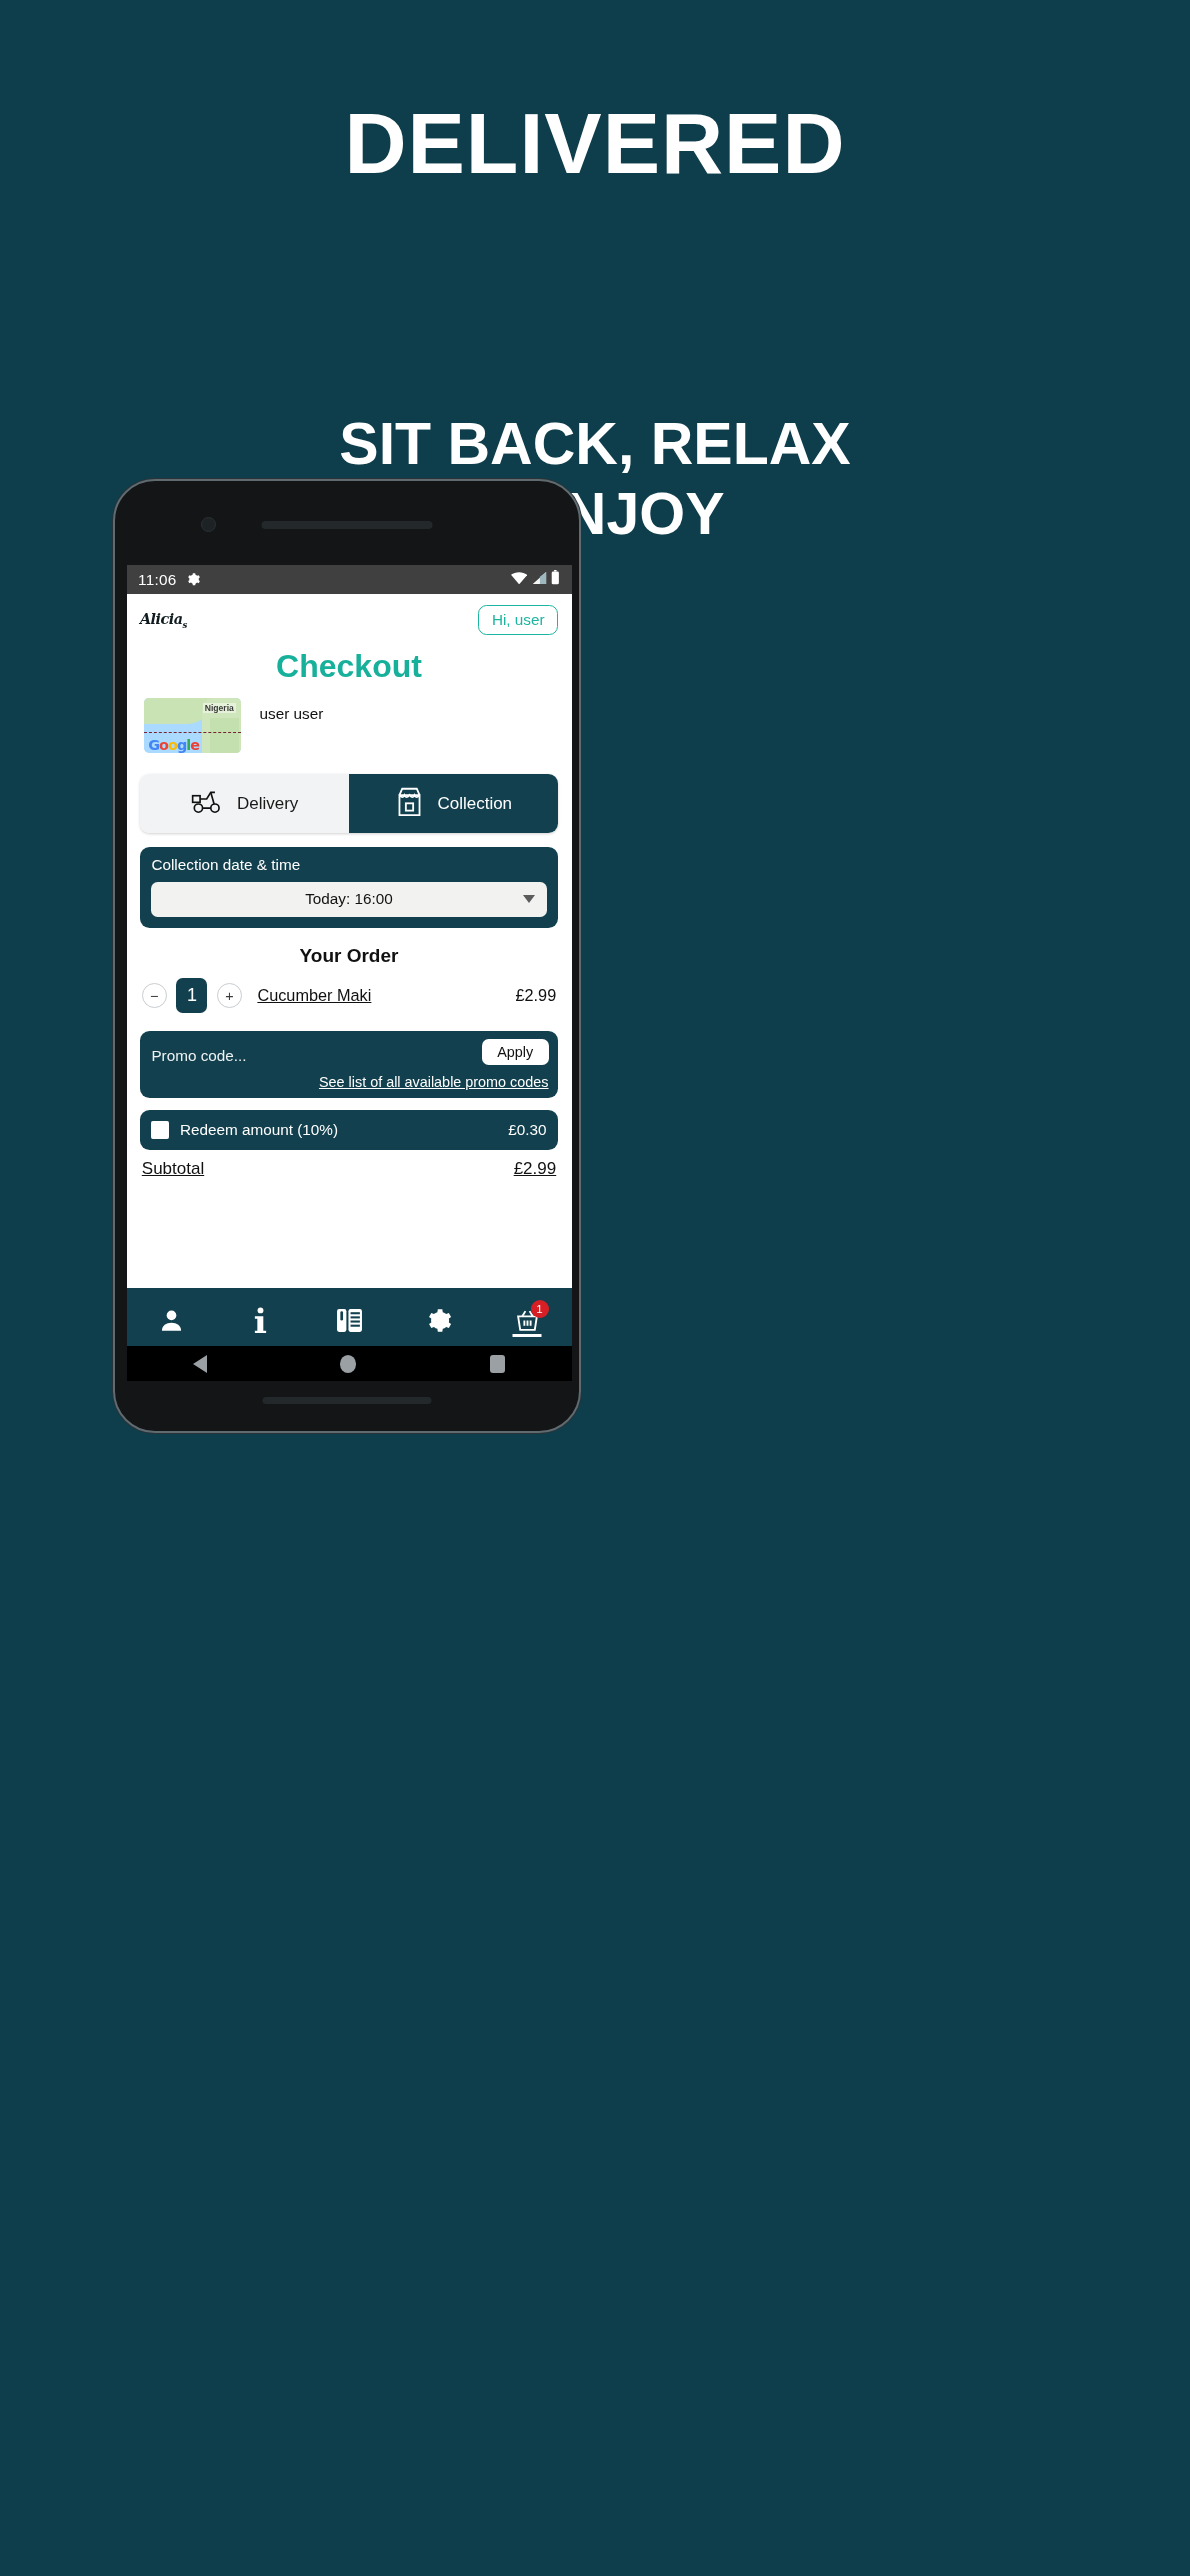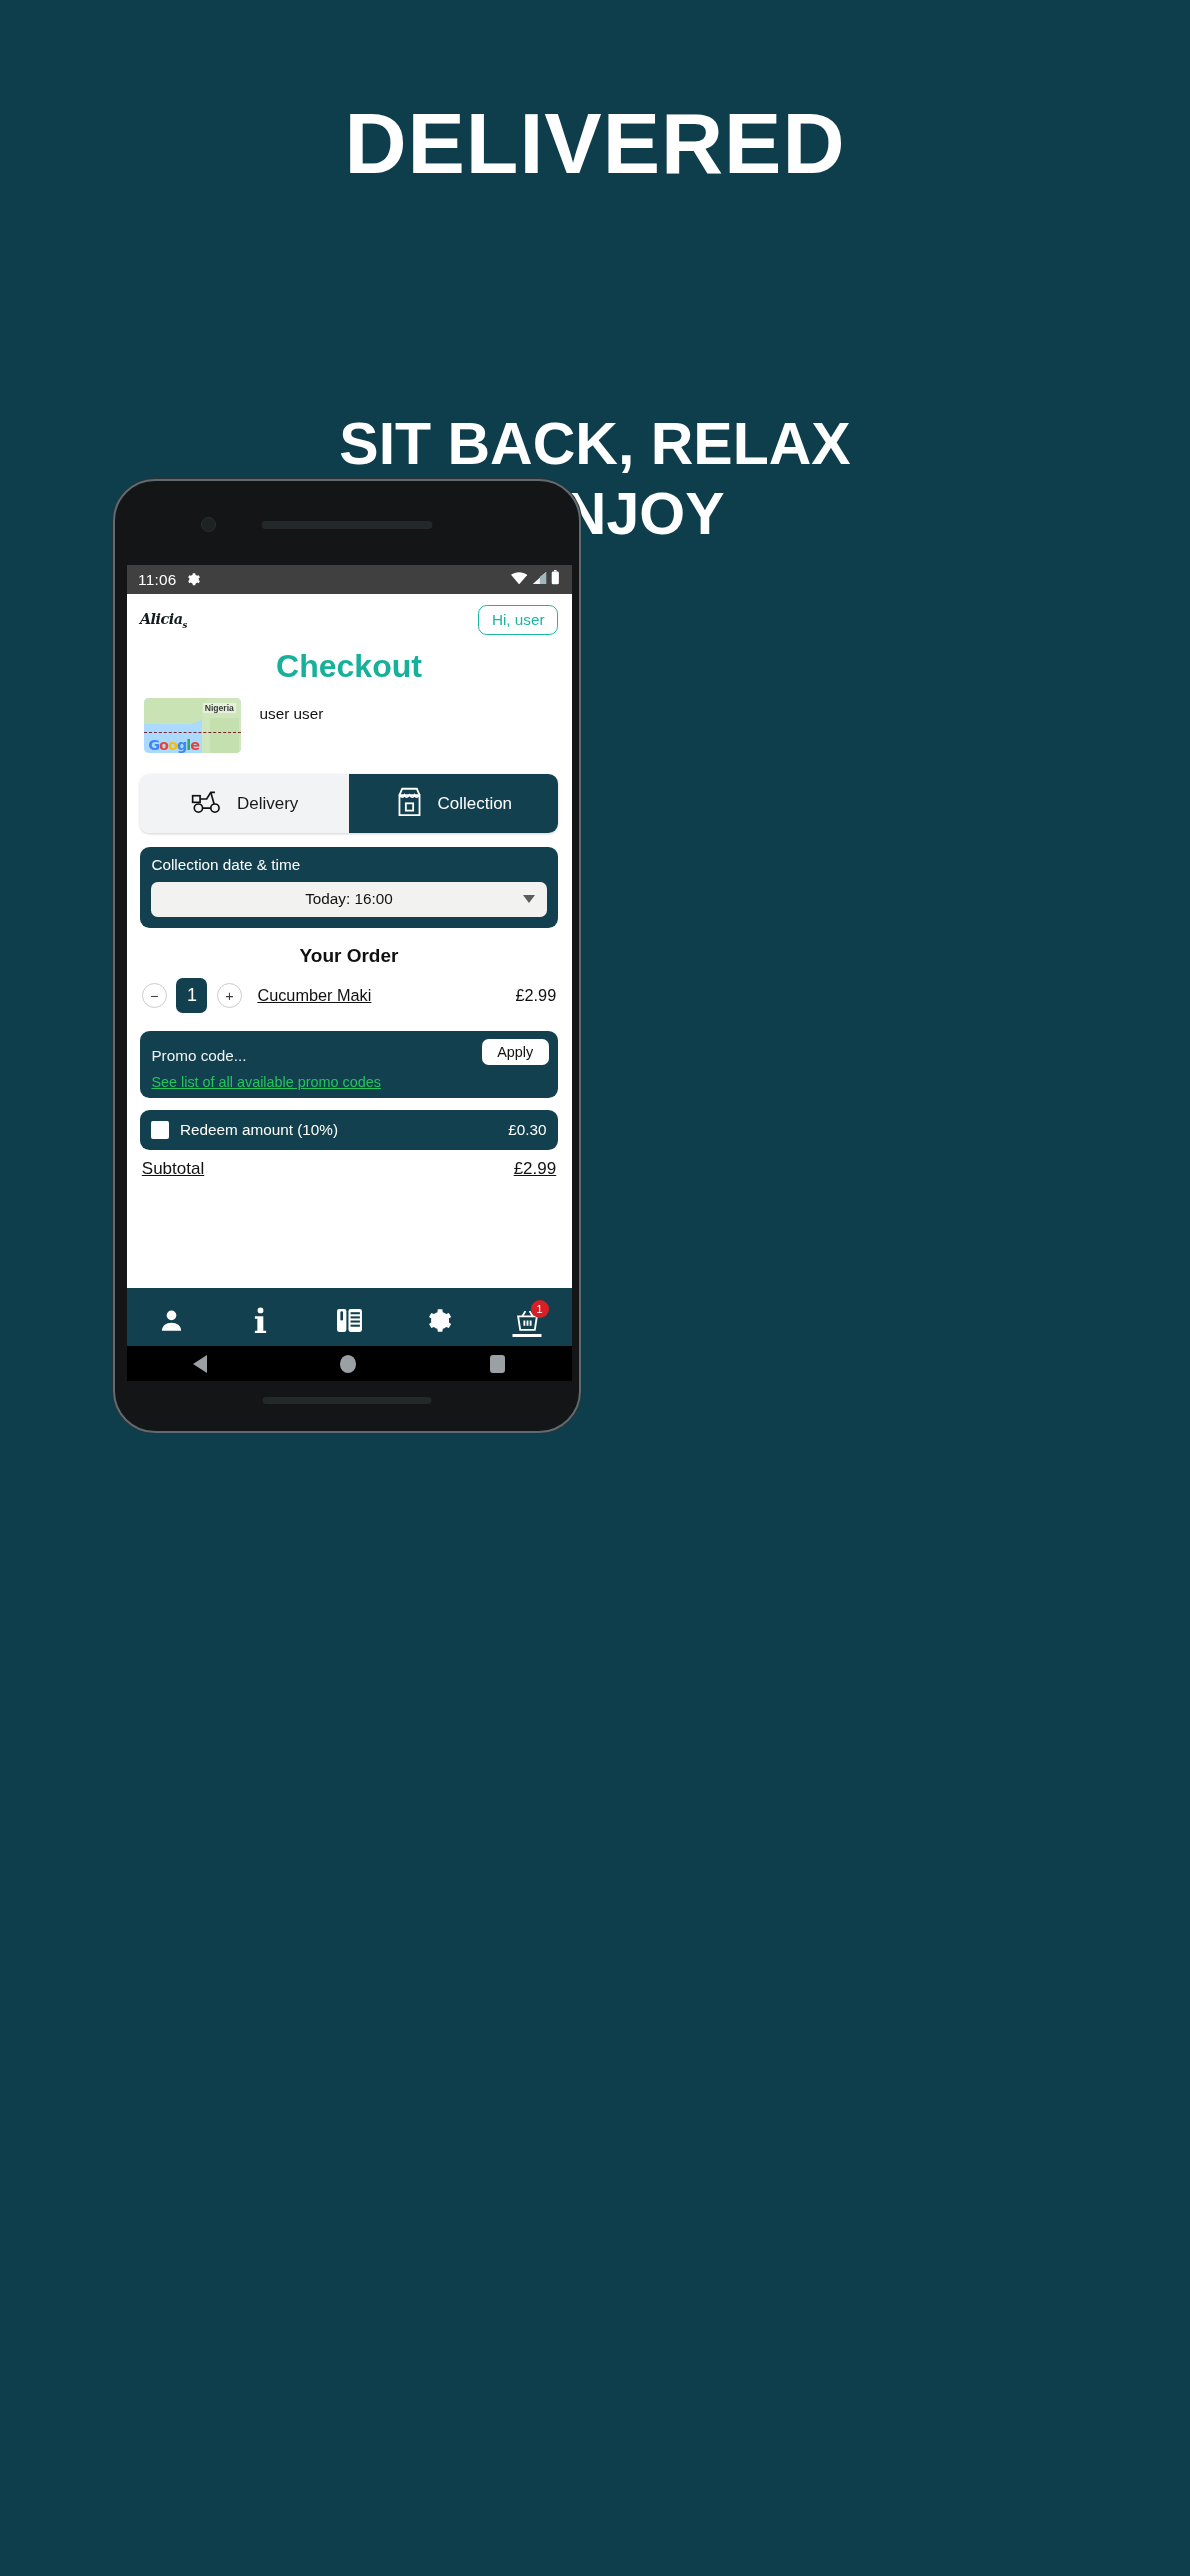--- a/index.html
+++ b/index.html
@@ -173,22 +173,22 @@
     margin: 11.5px 13.4px 0; background: #12404e; border-radius: 9.6px;
     padding: 8.6px 9.6px 8.6px 11.5px;
   }
   .promo-top { display: flex; align-items: flex-end; }
   .promo-placeholder { color: #eef3f4; font-size: 15.3px; }
   .apply-btn {
     margin-left: auto; background: #fff; color: #111; border-radius: 6.7px;
     padding: 5.8px 15.3px; font-size: 14.4px; line-height: 1;
   }
   .promo-link {
-    display: block; margin-top: 8.6px;
-    color: #22c55e; font-size: 14.4px; text-decoration: underline;
+    display: block; text-align: right; margin-top: 8.6px;
+    color: #ffffff; font-size: 14.4px; text-decoration: underline;
   }
 
   
   .redeem-panel {
     margin: 11.5px 13.4px 0; background: #12404e; border-radius: 9.6px;
     height: 40px; display: flex; align-items: center; padding: 0 11.5px;
   }
   .checkbox {
     width: 18px; height: 18px; background: #fff; border-radius: 1.9px; flex: 0 0 auto;
   }

